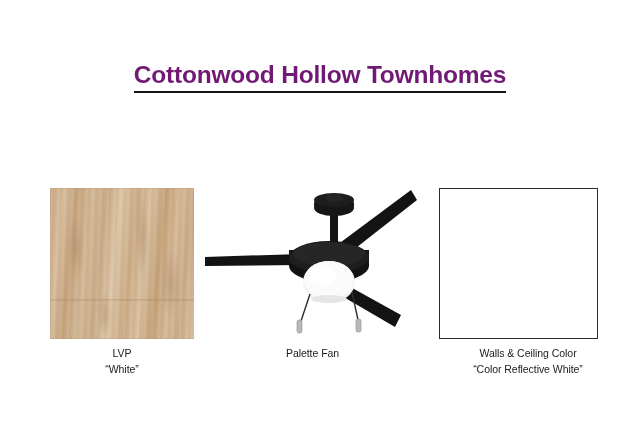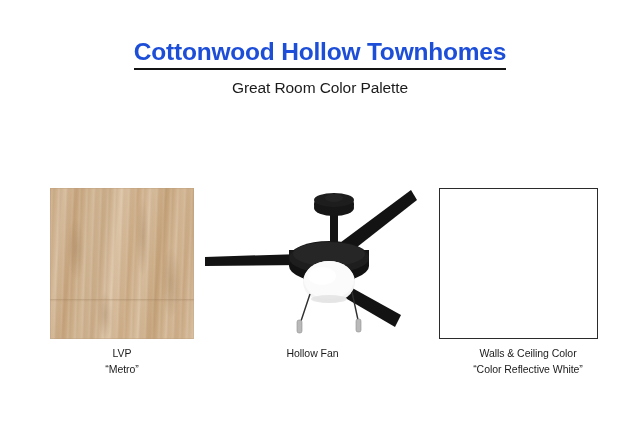--- a/index.html
+++ b/index.html
@@ -23,24 +23,25 @@
     left: 0;
     top: 38px;
     width: 640px;
     text-align: center;
   }
   .doc-title {
     font-size: 24.5px;
     font-weight: 700;
     letter-spacing: -0.2px;
     line-height: 1.18;
-    color: #1d4ed8;
+    color: #701a75;
     display: inline-block;
     border-bottom: 2px solid #141414;
     padding-bottom: 1px;
+    margin-top: 23px;
   }
   .doc-subtitle {
     margin-top: 9px;
     font-size: 15.5px;
     font-weight: 400;
     letter-spacing: -0.1px;
     color: #1b1b1b;
   }
 
   
@@ -135,35 +136,34 @@
     color: #1b1b1b;
     letter-spacing: -0.05px;
   }
   .caption .line2 { display: block; }
 </style>
 </head>
 <body>
 
 <div class="header">
   <div class="doc-title">Cottonwood Hollow Townhomes</div>
-  <div class="doc-subtitle">Great Room Color Palette</div>
 </div>
 
 <div class="palette">
 
   <div class="swatch-cell cell-lvp">
     <div class="swatch-wood">
       <span class="grain-knot knot-a"></span>
       <span class="grain-knot knot-b"></span>
       <span class="grain-knot knot-c"></span>
       <span class="grain-knot knot-d"></span>
     </div>
     <div class="caption">
       <span>LVP</span>
-      <span class="line2">“Metro”</span>
+      <span class="line2">“White”</span>
     </div>
   </div>
 
   <div class="swatch-cell cell-fan">
     <div class="fan-wrap">
       <svg class="fan-svg" width="215" height="151" viewBox="0 0 215 151" xmlns="http://www.w3.org/2000/svg">
 
         <path d="M124 63 L206 2 L212 12 L133 74 Z" fill="#131313"></path>
 
         <path d="M96 66 L-4 69 L-4 78 L97 77 Z" fill="#131313"></path>
@@ -190,21 +190,21 @@
         <ellipse cx="117" cy="88" rx="14" ry="9" fill="#ffffff" opacity="0.95"></ellipse>
         <ellipse cx="124" cy="111" rx="18" ry="4" fill="#e0e0e0" opacity="0.75"></ellipse>
 
         <line x1="105" y1="106" x2="96" y2="133" stroke="#2e2e2e" stroke-width="1.4"></line>
         <rect x="92" y="132" width="5" height="13" rx="2" fill="#b9b9b9" stroke="#8e8e8e" stroke-width="0.6"></rect>
         <line x1="147" y1="104" x2="153" y2="132" stroke="#2e2e2e" stroke-width="1.4"></line>
         <rect x="151" y="131" width="5" height="13" rx="2" fill="#b9b9b9" stroke="#8e8e8e" stroke-width="0.6"></rect>
       </svg>
     </div>
     <div class="caption">
-      <span>Hollow Fan</span>
+      <span>Palette Fan</span>
     </div>
   </div>
 
   <div class="swatch-cell cell-paint">
     <div class="swatch-paint"></div>
     <div class="caption">
       <span>Walls &amp; Ceiling Color</span>
       <span class="line2">“Color Reflective White”</span>
     </div>
   </div>

